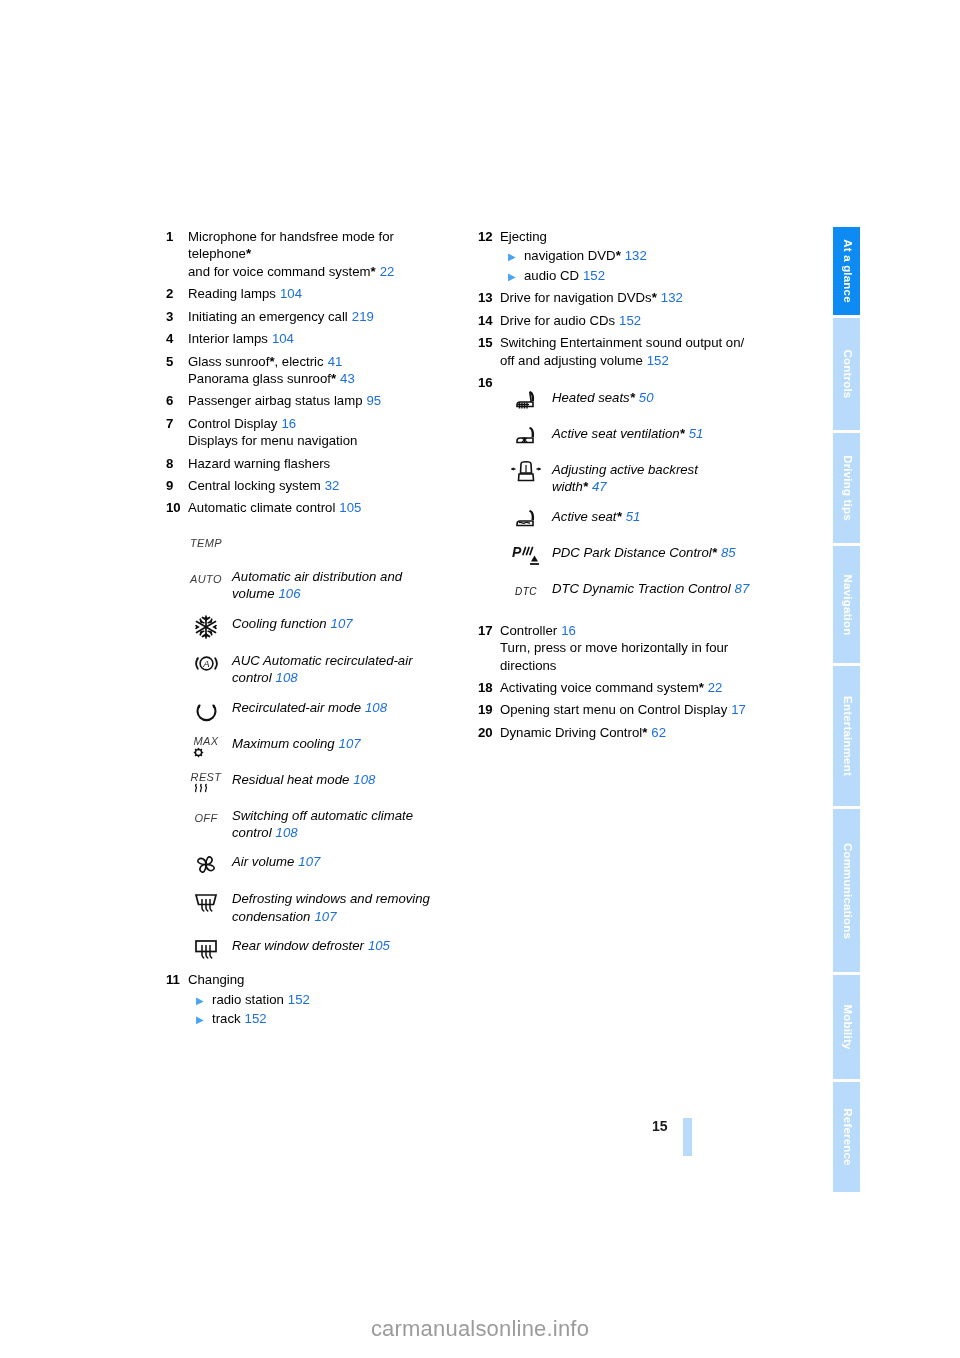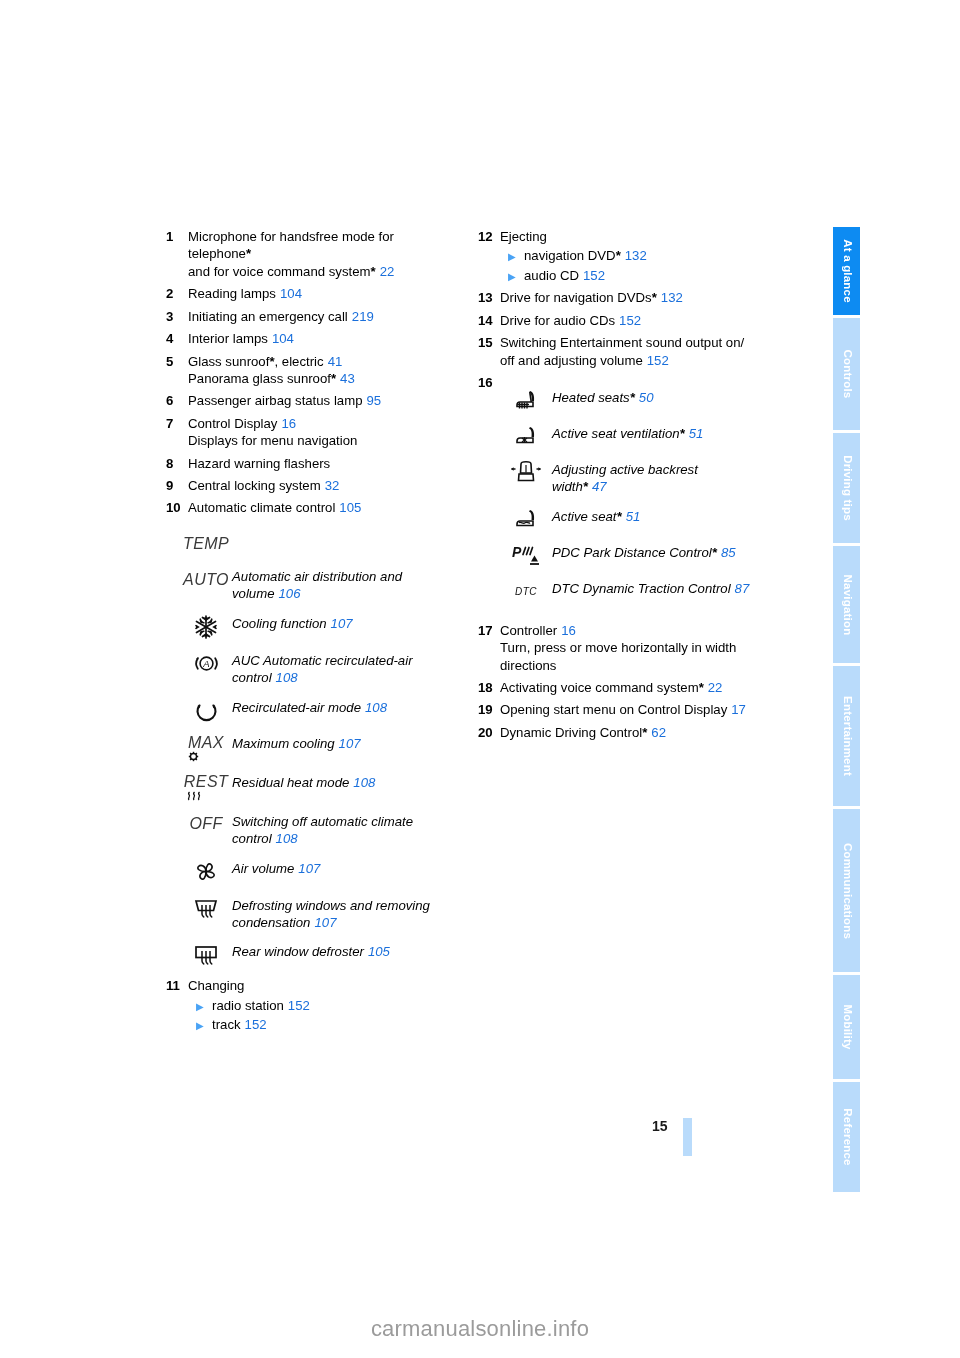--- a/index.html
+++ b/index.html
@@ -104,21 +104,21 @@
     align-items: center;
     justify-content: center;
     padding-top: 1px;
     min-height: 26px;
   }
   .icon-text { flex: 1 1 auto; padding-top: 2px; }
   .icon-text .line { display: block; }
 
   .ic-word {
     font-family: "Liberation Sans", sans-serif;
-    font-size: 16px;
+    font-size: 11px;
     color: #3a3a3a;
     letter-spacing: 0.4px;
     text-align: center;
     line-height: 1.1;
   }
   .ic-word.dtc { font-size: 10px; color: #111; letter-spacing: 0.5px; }
   svg { display: block; }
 
   
   #climate-block { margin-left: 14px; width: 282px; }
@@ -531,21 +531,21 @@
             </div>
           </div>
         </div>
     </div>
 
     <div id="right-items-tail">
         <div class="item">
           <div class="num">17</div>
           <div class="body">
             <span class="line">Controller<span class="ref">16</span></span>
-            <span class="line">Turn, press or move horizontally in width</span>
+            <span class="line">Turn, press or move horizontally in four</span>
             <span class="line">directions</span>
           </div>
         </div>
         <div class="item">
           <div class="num">18</div>
           <div class="body">
             <span class="line">Activating voice command system<span class="star">*</span><span class="ref">22</span></span>
           </div>
         </div>
         <div class="item">

